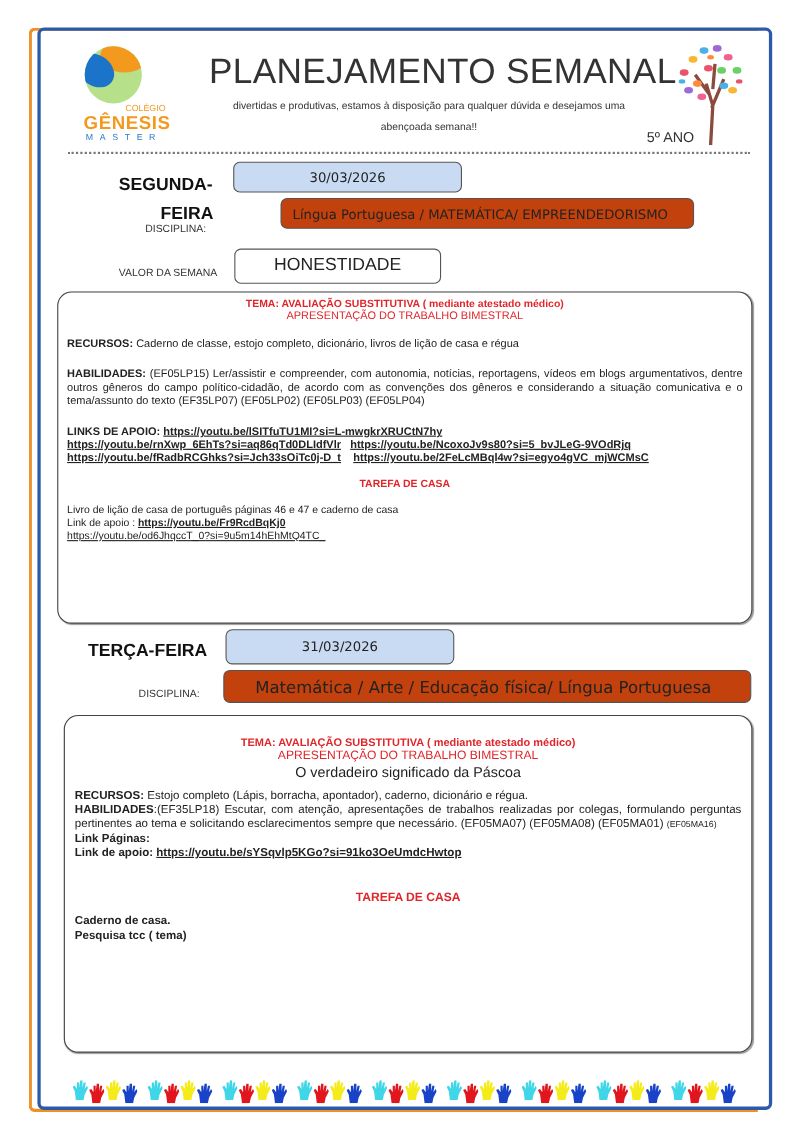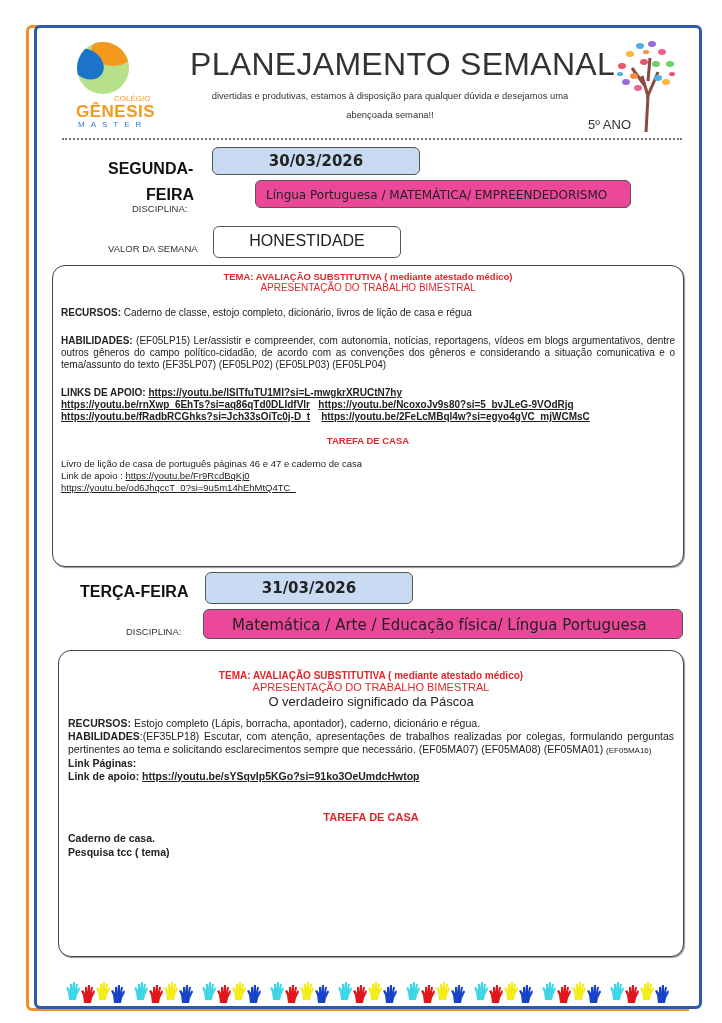--- a/index.html
+++ b/index.html
@@ -16,22 +16,22 @@
   .logo-master { position:absolute; left:6px; top:78px; font-size:8px; color:#2d7bc9; letter-spacing:6px; }
 
   .title { position:absolute; left:190px; top:46px; font-size:32px; color:#333; letter-spacing:0.3px; }
   .intro { position:absolute; left:188px; top:86px; width:404px; font-size:9.4px; line-height:19px; color:#333; text-align:center; }
   .grade { position:absolute; left:588px; top:117px; font-size:13px; color:#333; }
   .tree { position:absolute; left:612px; top:36px; width:66px; height:96px; }
   .dotted { position:absolute; left:62px; top:138px; width:620px; border-top:2px dotted #777; }
 
   .day-label { position:absolute; font-weight:bold; font-size:16px; color:#111; }
   .small-label { position:absolute; font-size:9.5px; color:#333; }
-  .date-box { position:absolute; background:#c9dbf3; border:1.5px solid #555; border-radius:6px; font-family:"DejaVu Sans", sans-serif; font-size:15px; text-align:center; color:#222;font-weight:bold; }
-  .subj-box { position:absolute; background:#ec4899; border:1.5px solid #555; border-radius:6px; font-family:"DejaVu Sans", sans-serif; color:#222; }
+  .date-box { position:absolute; background:#c9dbf3; border:1.5px solid #555; border-radius:6px; font-family:"DejaVu Sans", sans-serif; font-size:12px; text-align:center; color:#222; }
+  .subj-box { position:absolute; background:#c2410c; border:1.5px solid #555; border-radius:6px; font-family:"DejaVu Sans", sans-serif; color:#222; }
   .value-box { position:absolute; background:#fff; border:1.5px solid #555; border-radius:6px; font-size:16px; text-align:center; color:#222; }
 
   .content-box { position:absolute; border:1.5px solid #444; border-radius:13px; background:#fff; box-shadow:1px 1px 1px #999; }
   .center { text-align:center; }
   .red { color:#e0262a; }
   .bold { font-weight:bold; }
   .para { font-size:10px; line-height:12px; text-align:justify; }
   a.link { color:#222; text-decoration:underline; font-weight:bold; }
 
   .hands { position:absolute; left:66px; top:982px; width:600px; height:24px; display:flex; gap:9px; }
@@ -100,21 +100,21 @@
     <div class="para" style="margin-top:14px;"><span class="bold">RECURSOS:</span><span> Caderno de classe, estojo completo, dicionário, livros de lição de casa  e régua</span></div>
     <div class="para" style="margin-top:16px;"><span class="bold">HABILIDADES:</span><span>     (EF05LP15) Ler/assistir e compreender, com autonomia, notícias, reportagens, vídeos em blogs argumentativos, dentre outros gêneros do campo político-cidadão, de acordo com as convenções dos gêneros e considerando a situação comunicativa e o tema/assunto do texto (EF35LP07) (EF05LP02) (EF05LP03) (EF05LP04)</span></div>
     <div class="para" style="margin-top:16px; text-align:left;">
       <div><span class="bold">LINKS DE APOIO:</span> <a class="link">https://youtu.be/lSITfuTU1MI?si=L-mwgkrXRUCtN7hy</a></div>
       <div><a class="link">https://youtu.be/rnXwp_6EhTs?si=aq86qTd0DLIdfVlr</a>&nbsp;&nbsp; <a class="link">https://youtu.be/NcoxoJv9s80?si=5_bvJLeG-9VOdRjq</a></div>
       <div><a class="link">https://youtu.be/fRadbRCGhks?si=Jch33sOiTc0j-D_t</a>&nbsp;&nbsp;&nbsp; <a class="link">https://youtu.be/2FeLcMBql4w?si=egyo4gVC_mjWCMsC</a></div>
     </div>
     <div class="center red bold" style="font-size:9.5px; margin-top:12px;">TAREFA DE CASA</div>
     <div class="para" style="margin-top:12px; text-align:left; font-size:9.5px;">
       <div>Livro  de lição de casa de português páginas 46 e 47 e caderno de casa</div>
-      <div><span>Link de apoio : </span><a class="link" style="font-weight:normal;">https://youtu.be/Fr9RcdBqKj0</a></div>
+      <div><span>Link de apoio : </span><a class="link" style="font-weight:bold;">https://youtu.be/Fr9RcdBqKj0</a></div>
       <div><a class="link" style="font-weight:normal;">https://youtu.be/od6JhqccT_0?si=9u5m14hEhMtQ4TC_</a></div>
     </div>
   </div>
 </div>
 
 <div class="day-label" style="left:80px; top:583px;">TERÇA-FEIRA</div>
 <div class="date-box" style="left:205px; top:572px; width:206px; height:30px; line-height:30px;">31/03/2026</div>
 <div class="small-label" style="left:126px; top:626px;">DISCIPLINA:</div>
 <div class="subj-box" style="left:203px; top:609px; width:480px; height:30px; line-height:30px; font-size:15px; padding-left:28px; box-sizing:border-box;">Matemática / Arte / Educação física/ Língua Portuguesa</div>
 

